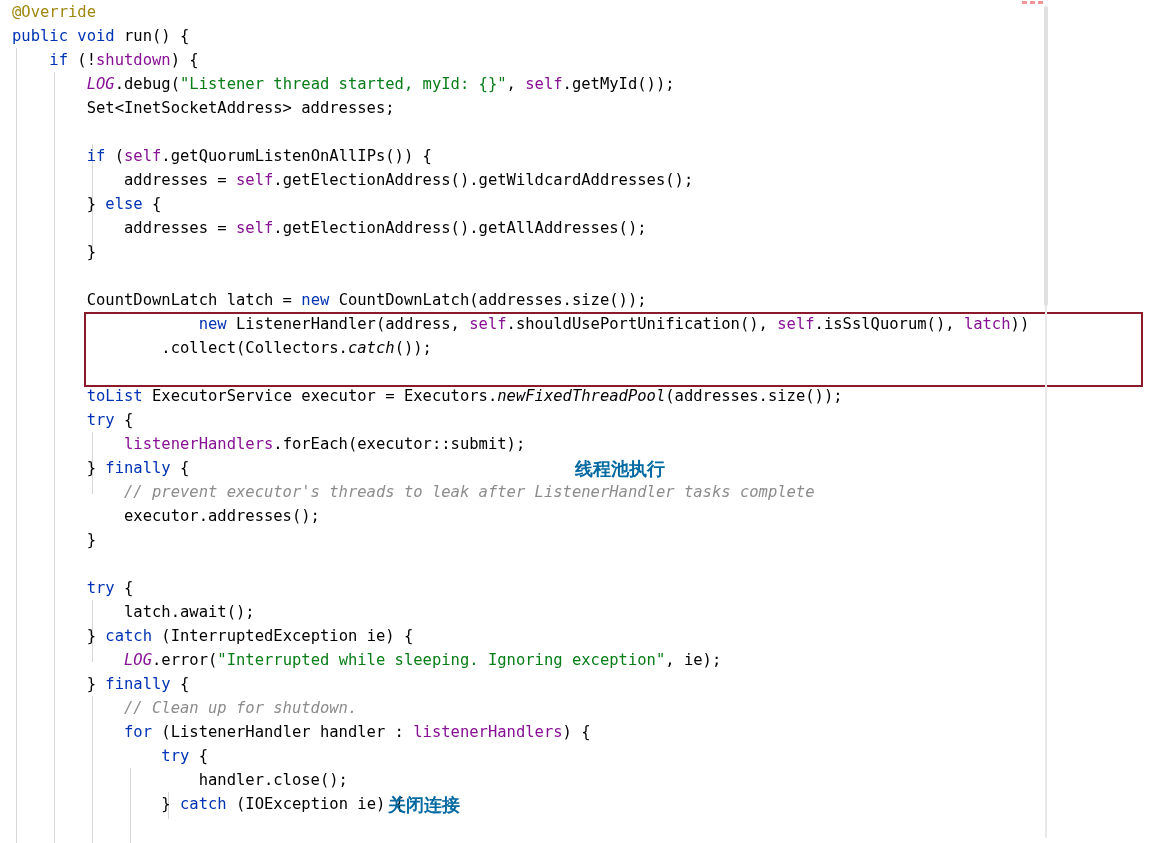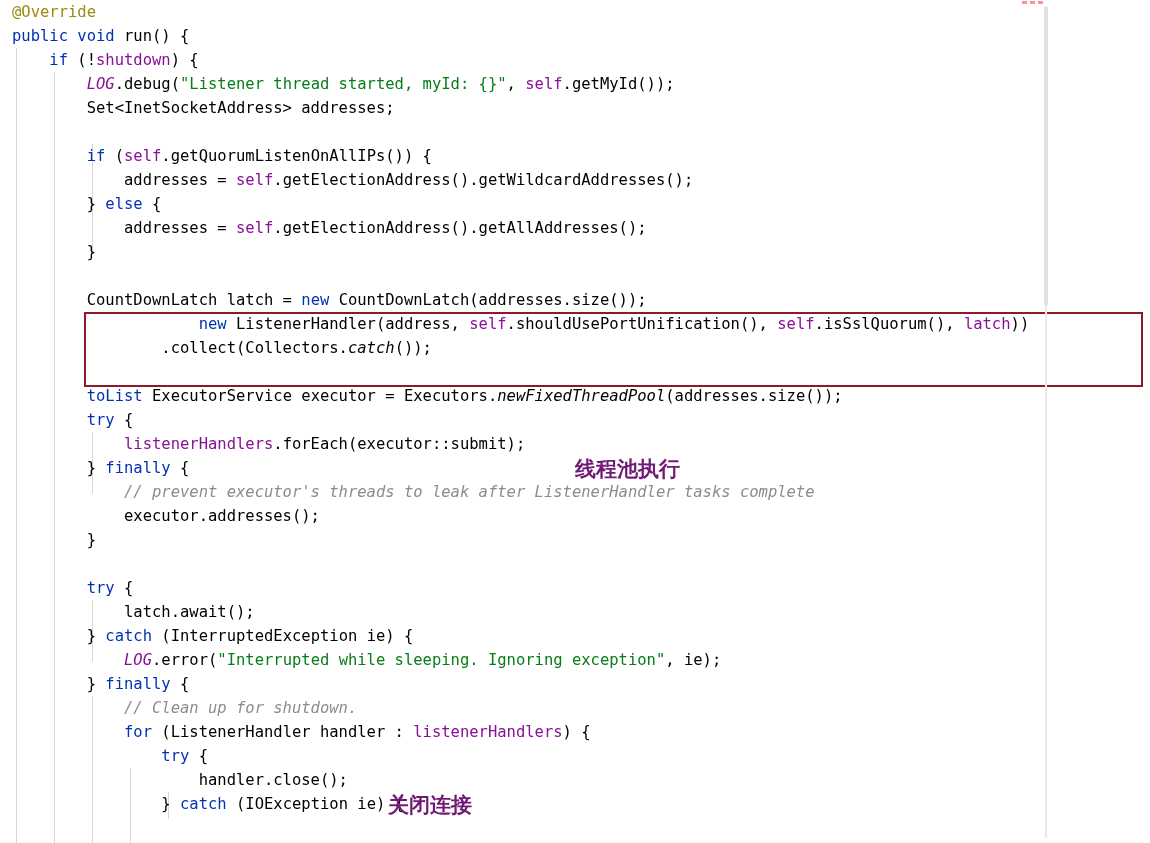--- a/index.html
+++ b/index.html
@@ -77,23 +77,23 @@
     height: 75px;
     border: 2px solid #8b1a2b;
     box-sizing: border-box;
     pointer-events: none;
     background: transparent;
   }
 
   
   .cn-note {
     position: absolute;
-    color: #701a75;
+    color: #0369a1;
     font-family: "DejaVu Sans", "Liberation Sans", sans-serif;
-    font-size: 21px;
+    font-size: 18px;
     font-weight: bold;
     line-height: 24px;
     white-space: nowrap;
   }
 
   
   #scroll-track {
     position: absolute;
     right: 18px;
     top: 6px;

